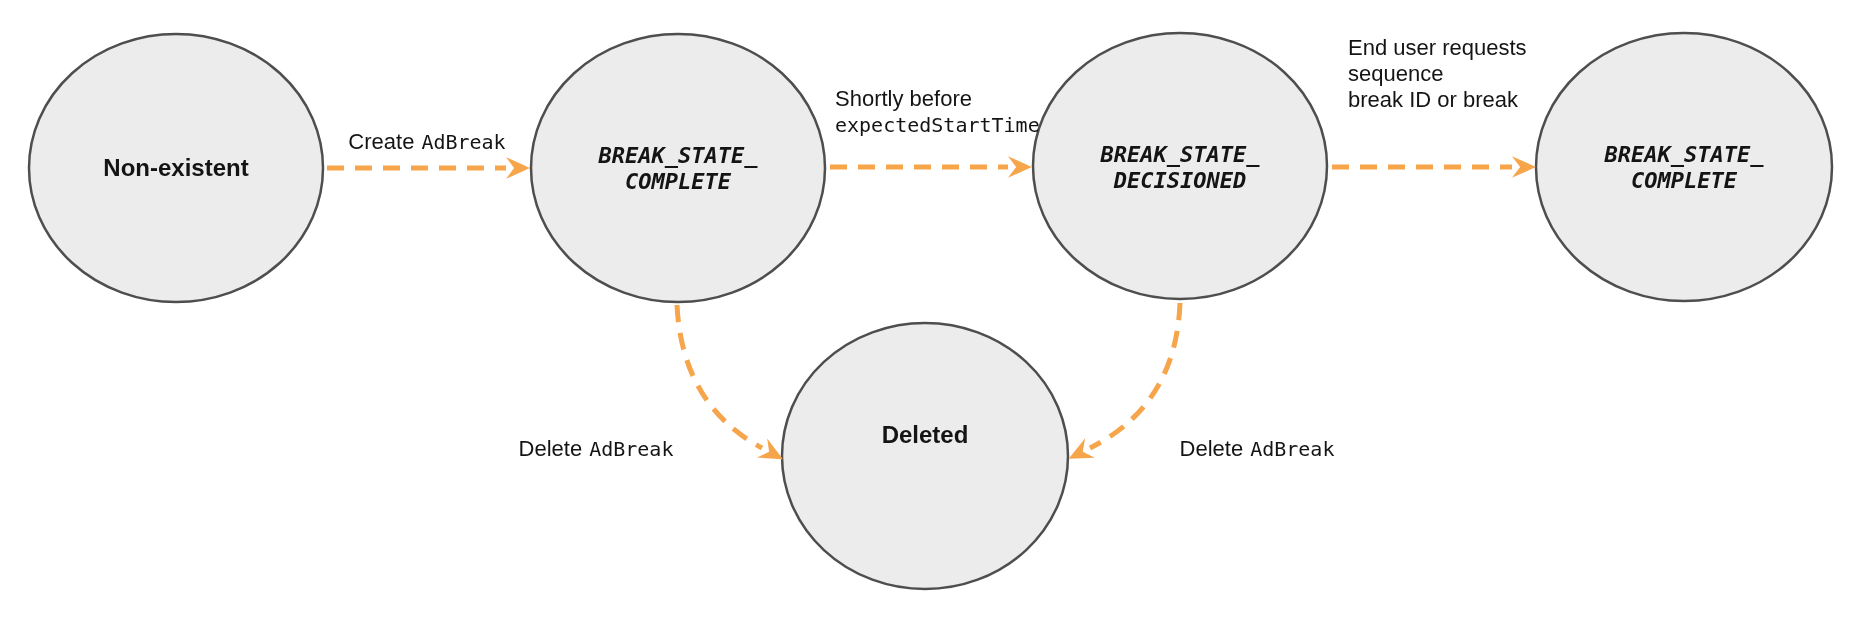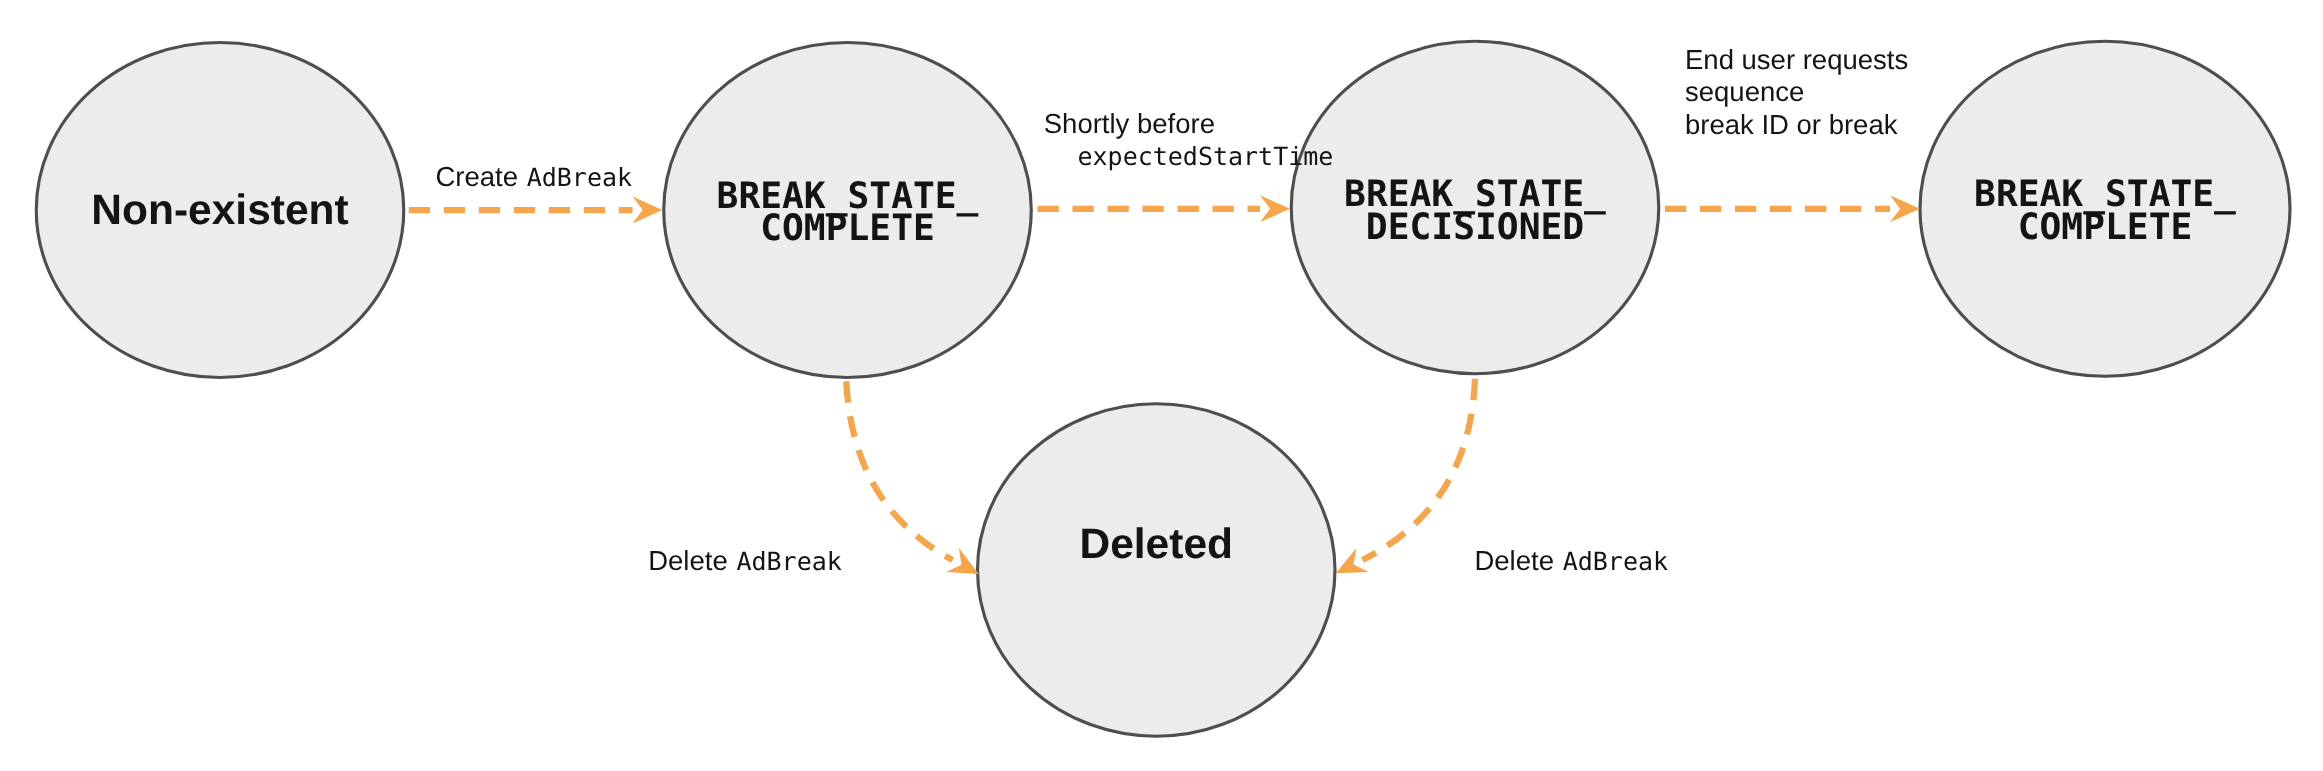--- a/index.html
+++ b/index.html
@@ -26,49 +26,49 @@
   #arrowhead path{fill:var(--arrow-color,#F6A54A);}
   .node-label{
     position:absolute;
     transform:translate(-50%,-50%);
     text-align:center;
     white-space:nowrap;
   }
   .node-label .line{display:block;}
   .state-label-plain{
     font-weight:bold;
-    font-size:34px;
+    font-size:24px;
     line-height:30px;
     color:var(--text-color,#141414);
   }
   .state-label-code{
     font-family:"DejaVu Sans Mono", monospace;
     font-weight:bold;
-    font-size:29px;
+    font-size:22px;
     line-height:26px;
     color:var(--text-color,#141414);
+    font-style:italic;
   }
   .edge-label{
     position:absolute;
     font-size:22px;
     line-height:26px;
     color:var(--text-color,#141414);
     white-space:nowrap;
   }
   .edge-label .code-inline{
     font-family:"DejaVu Sans Mono", monospace;
     font-size:20px;
     margin-left:0.35em;
   }
   .edge-label .block-line{display:block;}
   .edge-label .code-block{
     display:block;
     font-family:"DejaVu Sans Mono", monospace;
     font-size:20px;
-    margin-left:27px;
   }
   .centered{transform:translateX(-50%);text-align:center;margin-top:32px;}
 </style>
 </head>
 <body>
 
 <div id="canvas">
 
   <svg id="arrow-layer" viewBox="0 0 1858 617" xmlns="http://www.w3.org/2000/svg">
     <defs>

